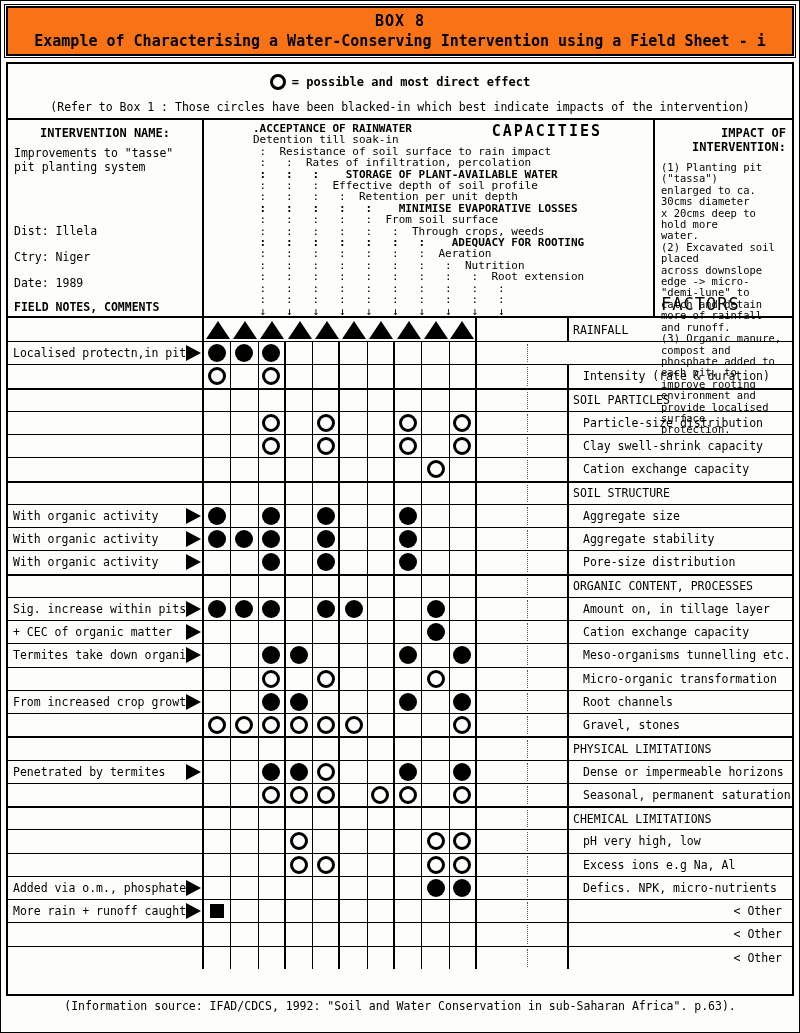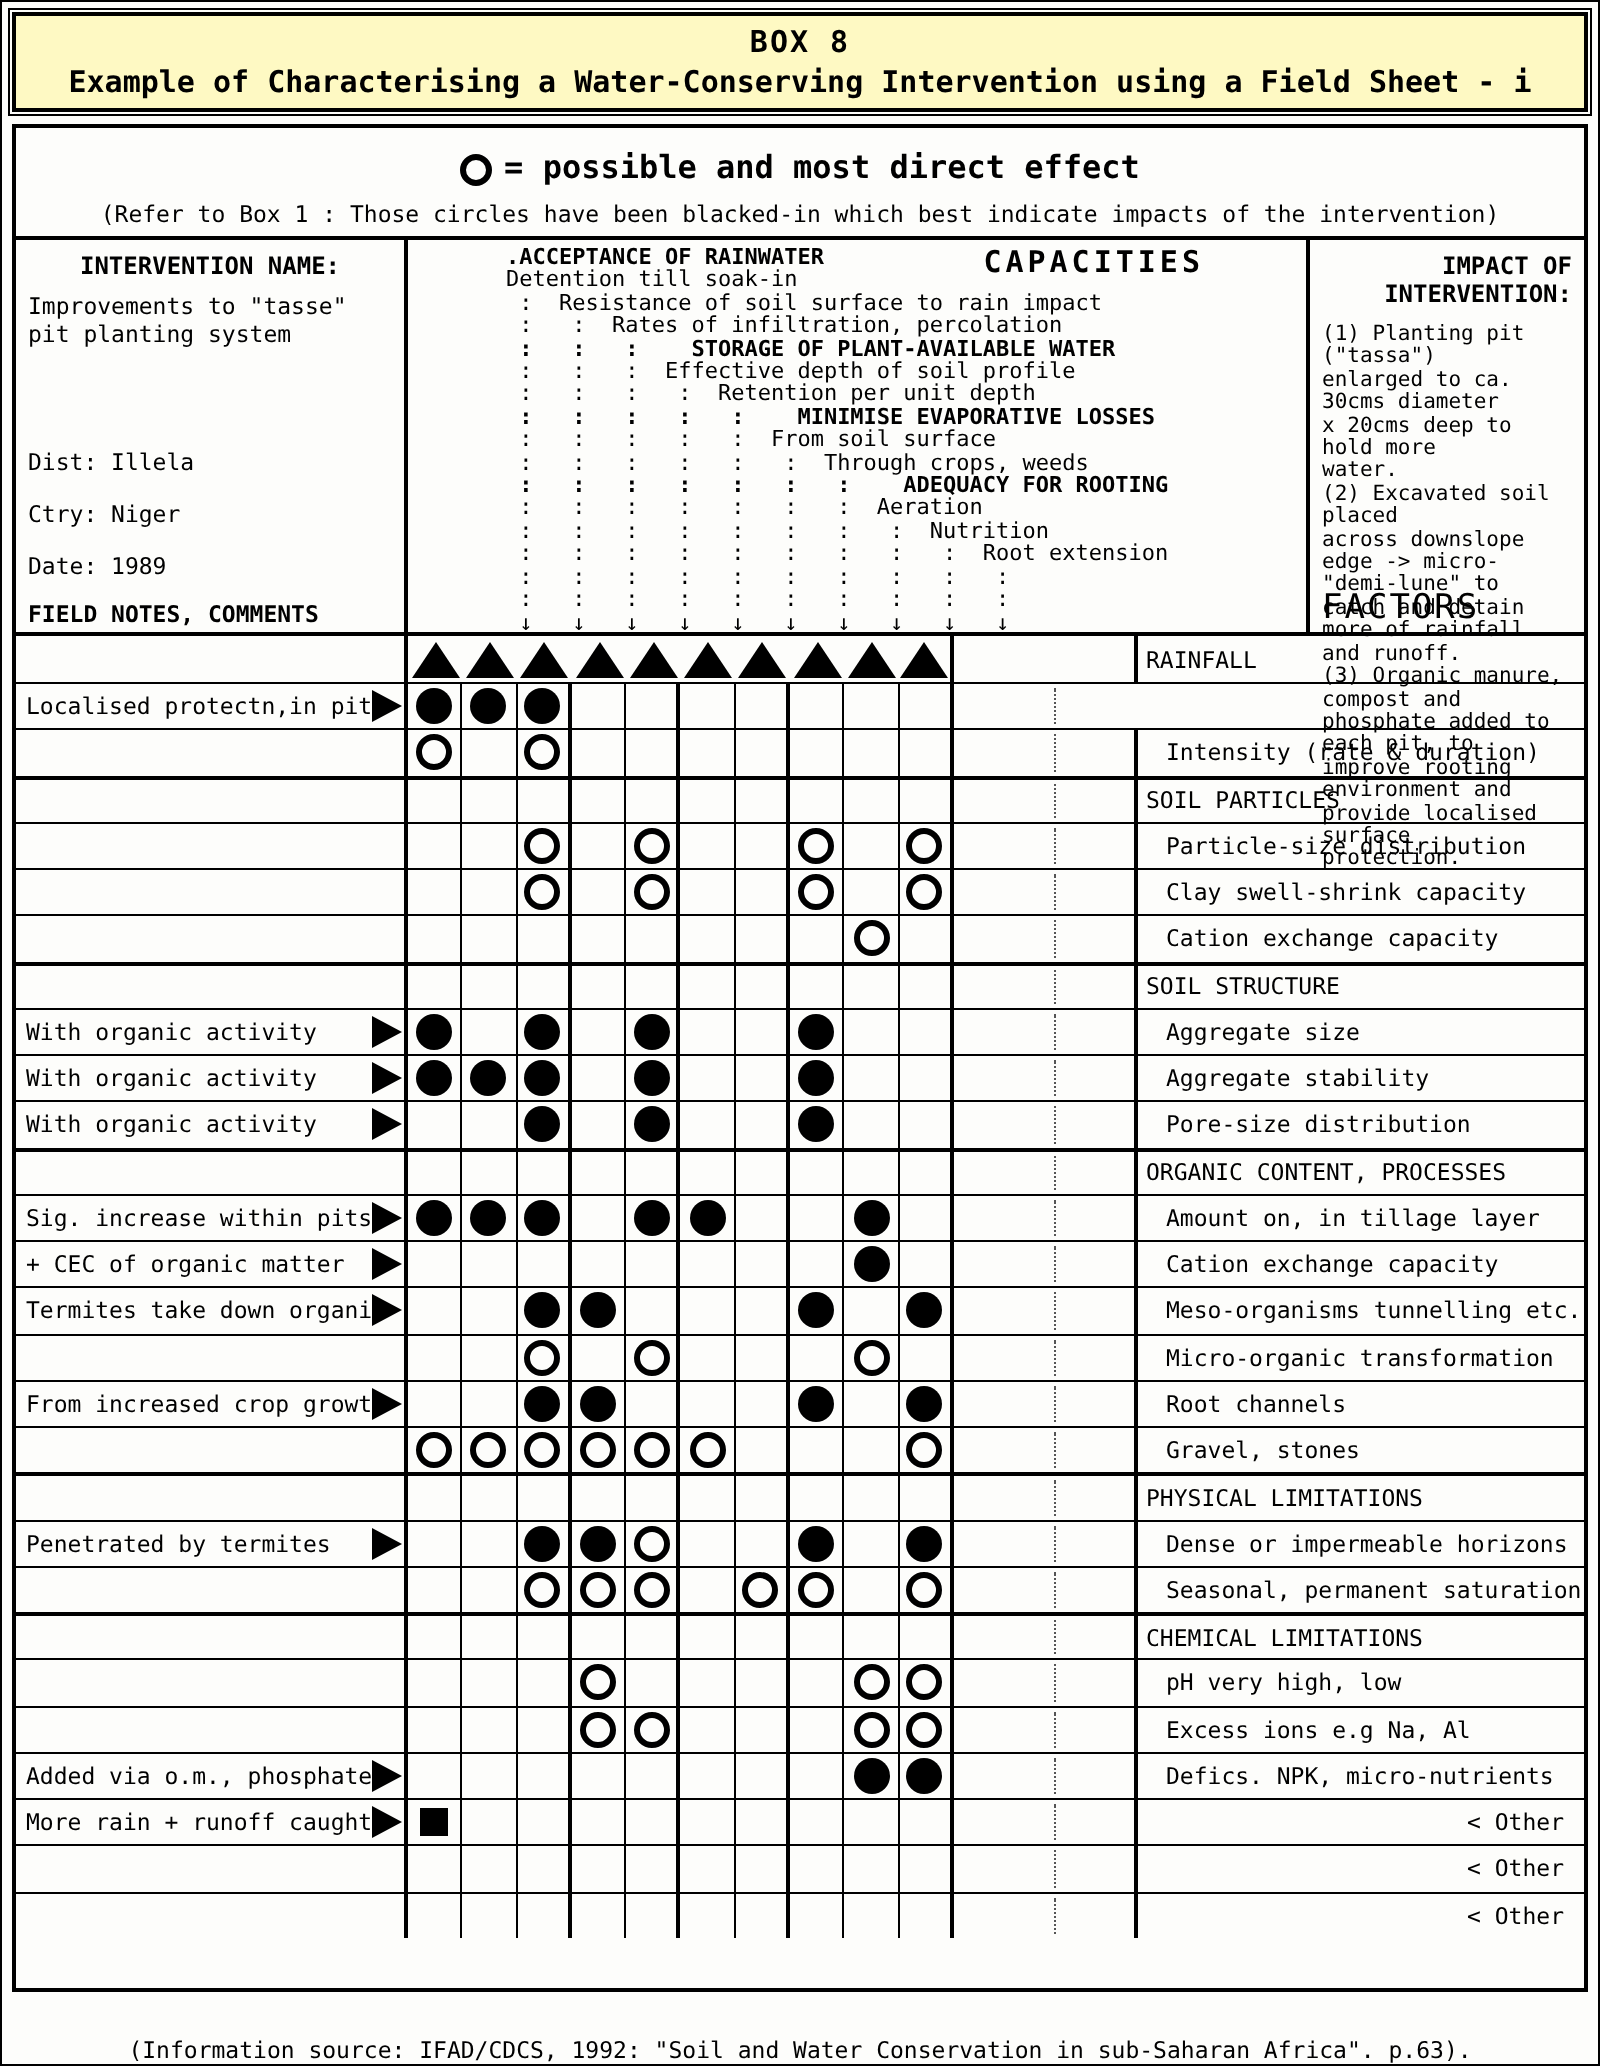--- a/index.html
+++ b/index.html
@@ -5,31 +5,31 @@
   * { margin:0; padding:0; box-sizing:border-box; }
   html,body { background:#e8e8e4; }
   .page {
     position:relative; width:800px; height:1033px; background:#fdfdfb;
     font-family:"DejaVu Sans Mono", monospace; color:#000;
     border:1px solid #000; overflow:hidden;
   }
   .title-box {
     position:absolute; left:5px; top:5px; width:788px; height:50px;
     border:2px solid #000; outline:1px solid #000; outline-offset:1px;
-    text-align:center; padding-top:4px; background:#fef9c3;
+    text-align:center; padding-top:4px; background:#f97316;
   }
   .title-box .t1 { font-size:15px; font-weight:bold; letter-spacing:1px; }
   .title-box .t2 { font-size:15px; font-weight:bold; margin-top:2px; }
 
   .main-box {
     position:absolute; left:5px; top:61px; width:788px; height:934px;
     border:2px solid #000; display:flex; flex-direction:column; background:#fdfdfb;
   }
   .legend { height:56px; border-bottom:2px solid #000; position:relative; }
-  .legend-line1 { position:absolute; top:10px; width:100%; text-align:center; font-size:16px; font-weight:bold; }
+  .legend-line1 { position:absolute; top:10px; width:100%; text-align:center; font-size:12px; font-weight:bold; }
   .legend-circle {
     display:inline-block; width:16px; height:16px; border:3px solid #000;
     border-radius:50%; vertical-align:middle; margin-right:6px;
   }
   .legend-line2 { position:absolute; top:36px; width:100%; text-align:center; font-size:11.5px; }
 
   .header-band { height:198px; display:flex; border-bottom:2px solid #000;gap:43px; }
   .panel-left { width:196px; border-right:2px solid #000; position:relative; }
   .panel-left .ih { position:absolute; top:6px; width:100%; text-align:center; font-size:12px; font-weight:bold; }
   .panel-left .iname { position:absolute; top:26px; left:6px; font-size:11.5px; white-space:pre-line; line-height:14px; }
@@ -76,21 +76,21 @@
   .row-right .lbl { font-size:11.5px; white-space:nowrap; }
   .row-right.sec { padding-left:4px; }
   .row-right.other { justify-content:flex-end; padding-right:10px; }
 
   .sym-f { width:18px; height:18px; border-radius:50%; background:#000; }
   .sym-o { width:18px; height:18px; border-radius:50%; border:3px solid #000; }
   .sym-s { width:14px; height:14px; background:#000; }
   .sym-t { width:0; height:0; border-left:12px solid transparent;
            border-right:12px solid transparent; border-bottom:18px solid #000; }
 
-  .footer { position:absolute; bottom:0; width:100%; text-align:center; font-size:11.5px; }
+  .footer { position:absolute; bottom:19px; width:100%; text-align:center; font-size:11.5px; }
 </style>
 </head>
 <body>
 
 <div class="page">
 
   <div class="title-box">
     <div class="t1">BOX 8</div>
     <div class="t2">Example of Characterising a Water-Conserving Intervention using a Field Sheet - i</div>
   </div>

